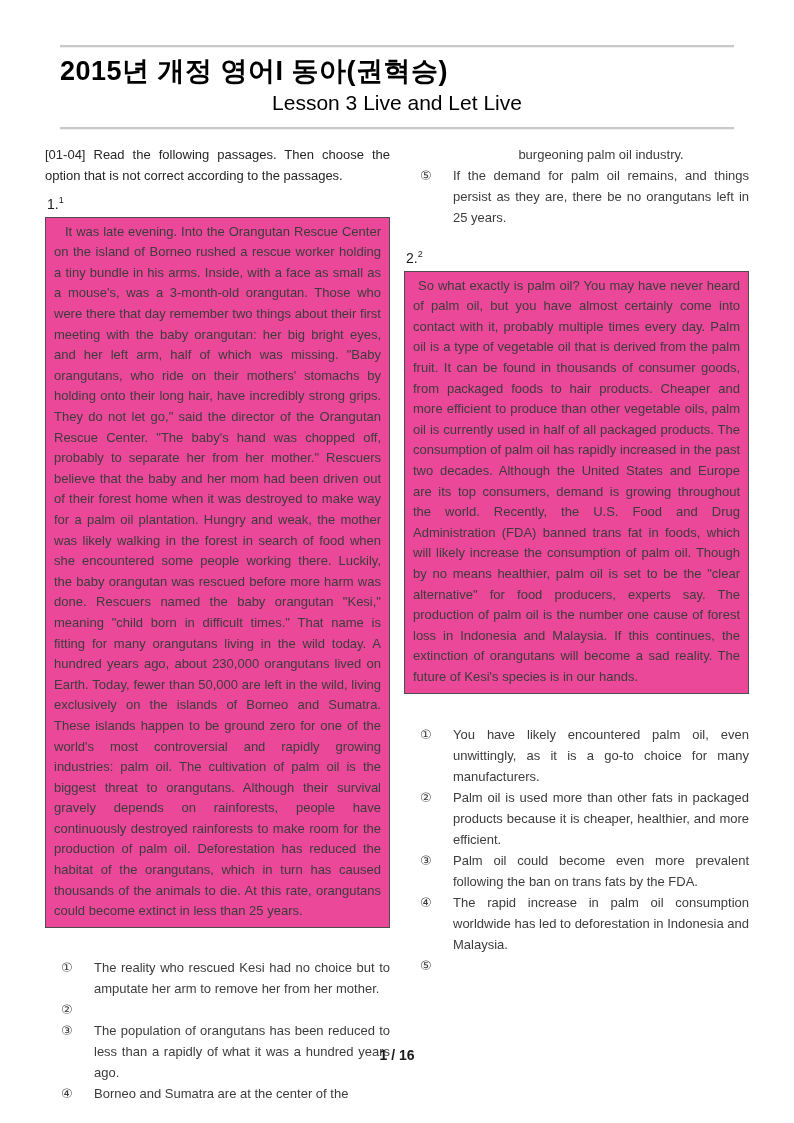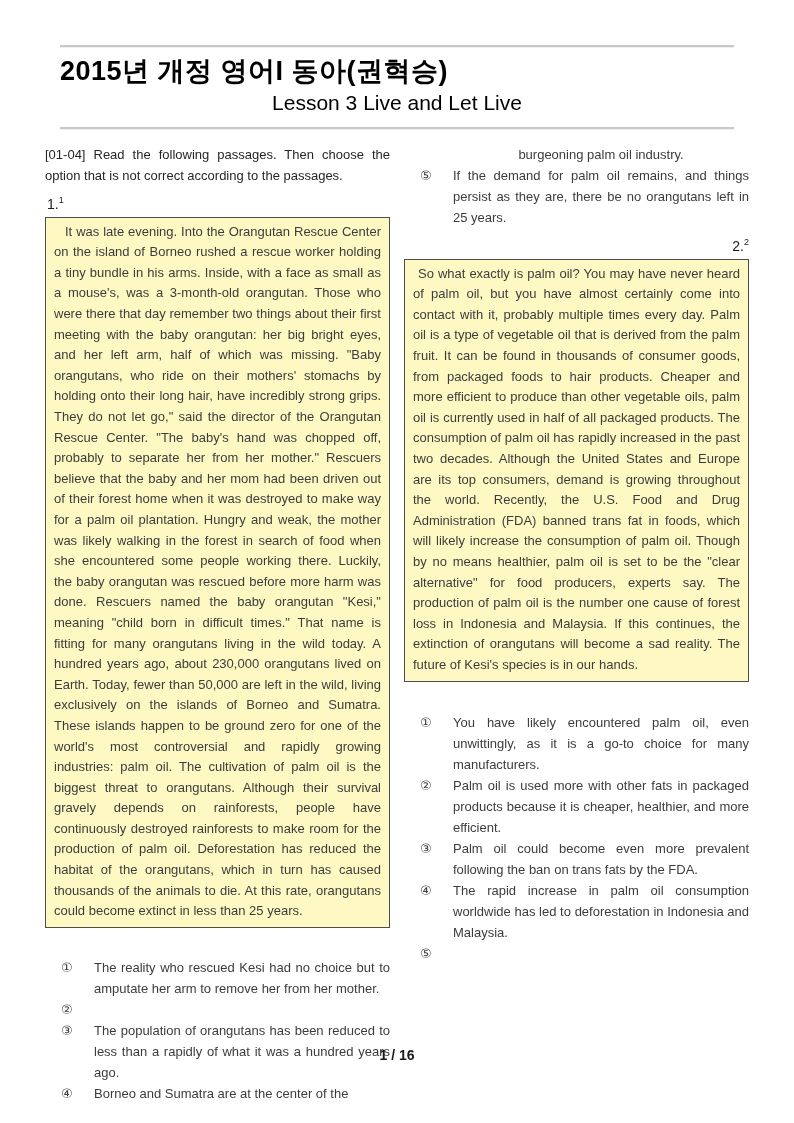--- a/index.html
+++ b/index.html
@@ -23,39 +23,39 @@
     margin:1px 0 11px; line-height:26px;
   }
   .columns { display:flex; gap:14px; padding:15px 45px 0; }
   .col { width:345px; flex:0 0 345px; }
   .instructions {
     font-weight:normal; font-size:13px; line-height:21px;
     text-align:justify; color:#262626;
   }
   .q-label { font-size:14px; font-weight:normal; color:#1a1a1a; margin:4px 0 3px 2px; line-height:20px; }
   .q-label sup { font-size:9px; vertical-align:super; }
-  .passage-box { border:1px solid #4d4d4d; padding:4px 8px 5px; background:#fef9c3; }
+  .passage-box { border:1px solid #4d4d4d; padding:4px 8px 5px; background:#ec4899; }
   .passage-box p {
     font-size:13px; line-height:20.6px; text-align:justify; color:#3c3c3c;
   }
   .indent-lg { text-indent:11px; }
   .indent-sm { text-indent:5px; }
   .options { margin-top:29px; }
   .option { display:flex; }
   .option .marker {
     flex:0 0 20px; margin-left:16px; margin-right:13px;
     font-family:"DejaVu Sans",sans-serif; font-size:13px; line-height:21px; color:#3c3c3c;
   }
   .option .text {
     flex:1; font-size:13px; line-height:21px; text-align:justify; color:#3c3c3c;
   }
   .continuation {
     margin-left:49px; font-size:13px; line-height:21px; color:#3c3c3c; text-align:center;
   }
-  .col-right .q-label { margin-top:4px;text-align:right; }
+  .col-right .q-label { margin-top:16px; }
   .col-right .options { margin-top:30px; }
   .footer {
     position:absolute; bottom:60px; left:0; right:0; text-align:center;
     font-size:14px; font-weight:bold; color:#1a1a1a;
   }
 </style>
 </head>
 <body>
 
 <div class="header">
@@ -109,21 +109,21 @@
       <p class="indent-sm">So what exactly is palm oil? You may have never heard of palm oil, but you have almost certainly come into contact with it, probably multiple times every day. Palm oil is a type of vegetable oil that is derived from the palm fruit. It can be found in thousands of consumer goods, from packaged foods to hair products. Cheaper and more efficient to produce than other vegetable oils, palm oil is currently used in half of all packaged products. The consumption of palm oil has rapidly increased in the past two decades. Although the United States and Europe are its top consumers, demand is growing throughout the world. Recently, the U.S. Food and Drug Administration (FDA) banned trans fat in foods, which will likely increase the consumption of palm oil. Though by no means healthier, palm oil is set to be the "clear alternative" for food producers, experts say. The production of palm oil is the number one cause of forest loss in Indonesia and Malaysia. If this continues, the extinction of orangutans will become a sad reality. The future of Kesi's species is in our hands.</p>
     </div>
 
     <div class="options">
       <div class="option">
         <span class="marker">①</span>
         <span class="text">You have likely encountered palm oil, even unwittingly, as it is a go-to choice for many manufacturers.</span>
       </div>
       <div class="option">
         <span class="marker">②</span>
-        <span class="text">Palm oil is used more with other fats in packaged products because it is cheaper, healthier, and more efficient.</span>
+        <span class="text">Palm oil is used more than other fats in packaged products because it is cheaper, healthier, and more efficient.</span>
       </div>
       <div class="option">
         <span class="marker">③</span>
         <span class="text">Palm oil could become even more prevalent following the ban on trans fats by the FDA.</span>
       </div>
       <div class="option">
         <span class="marker">④</span>
         <span class="text">The rapid increase in palm oil consumption worldwide has led to deforestation in Indonesia and Malaysia.</span>
       </div>
       <div class="option">

